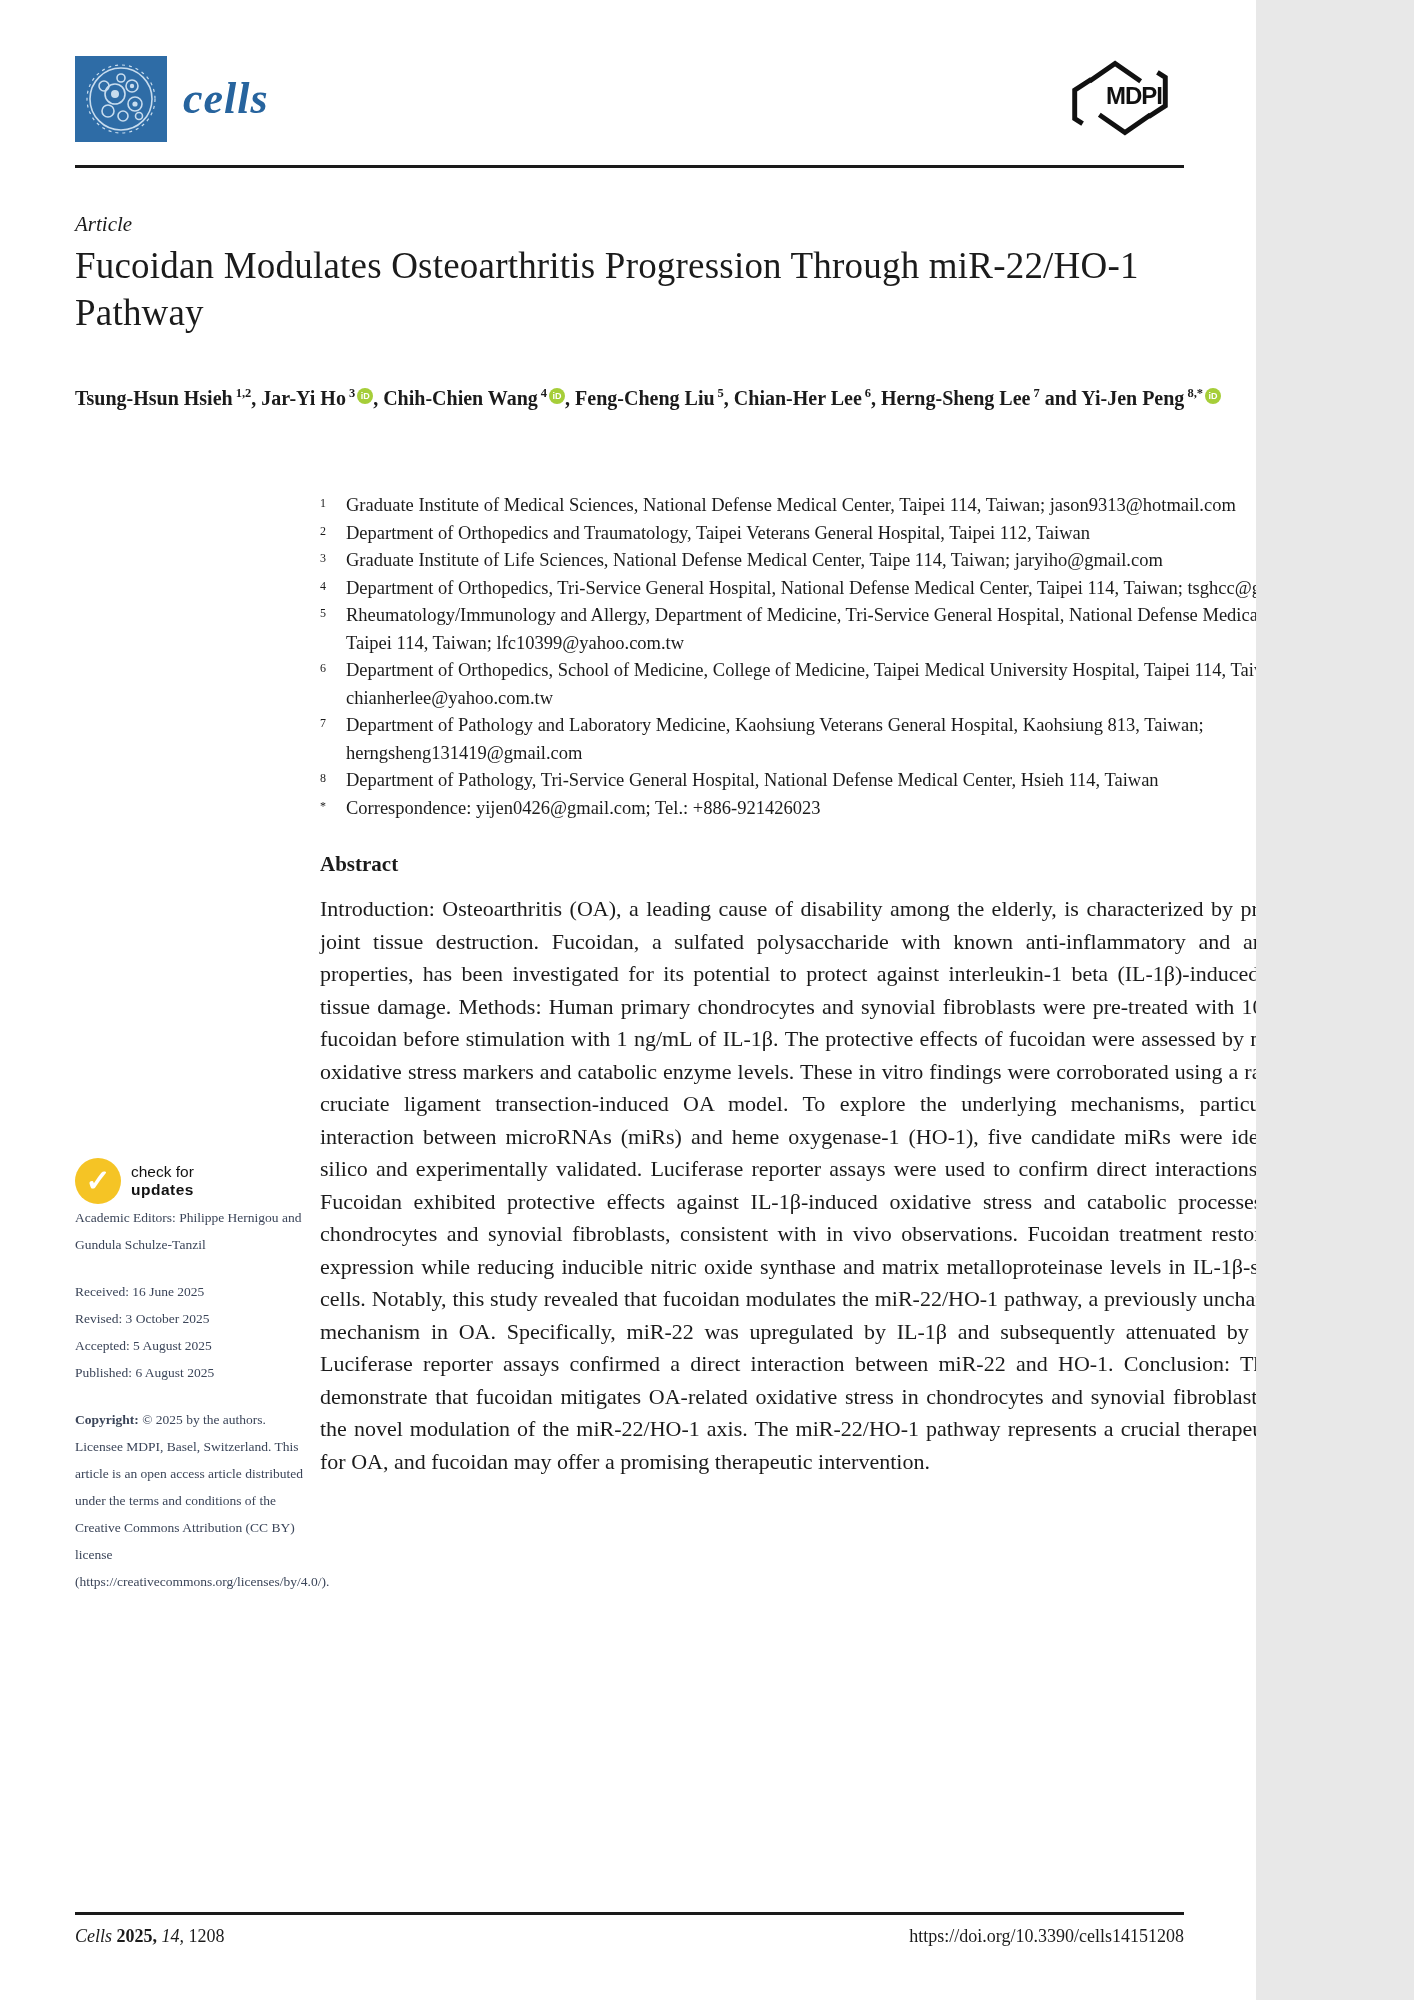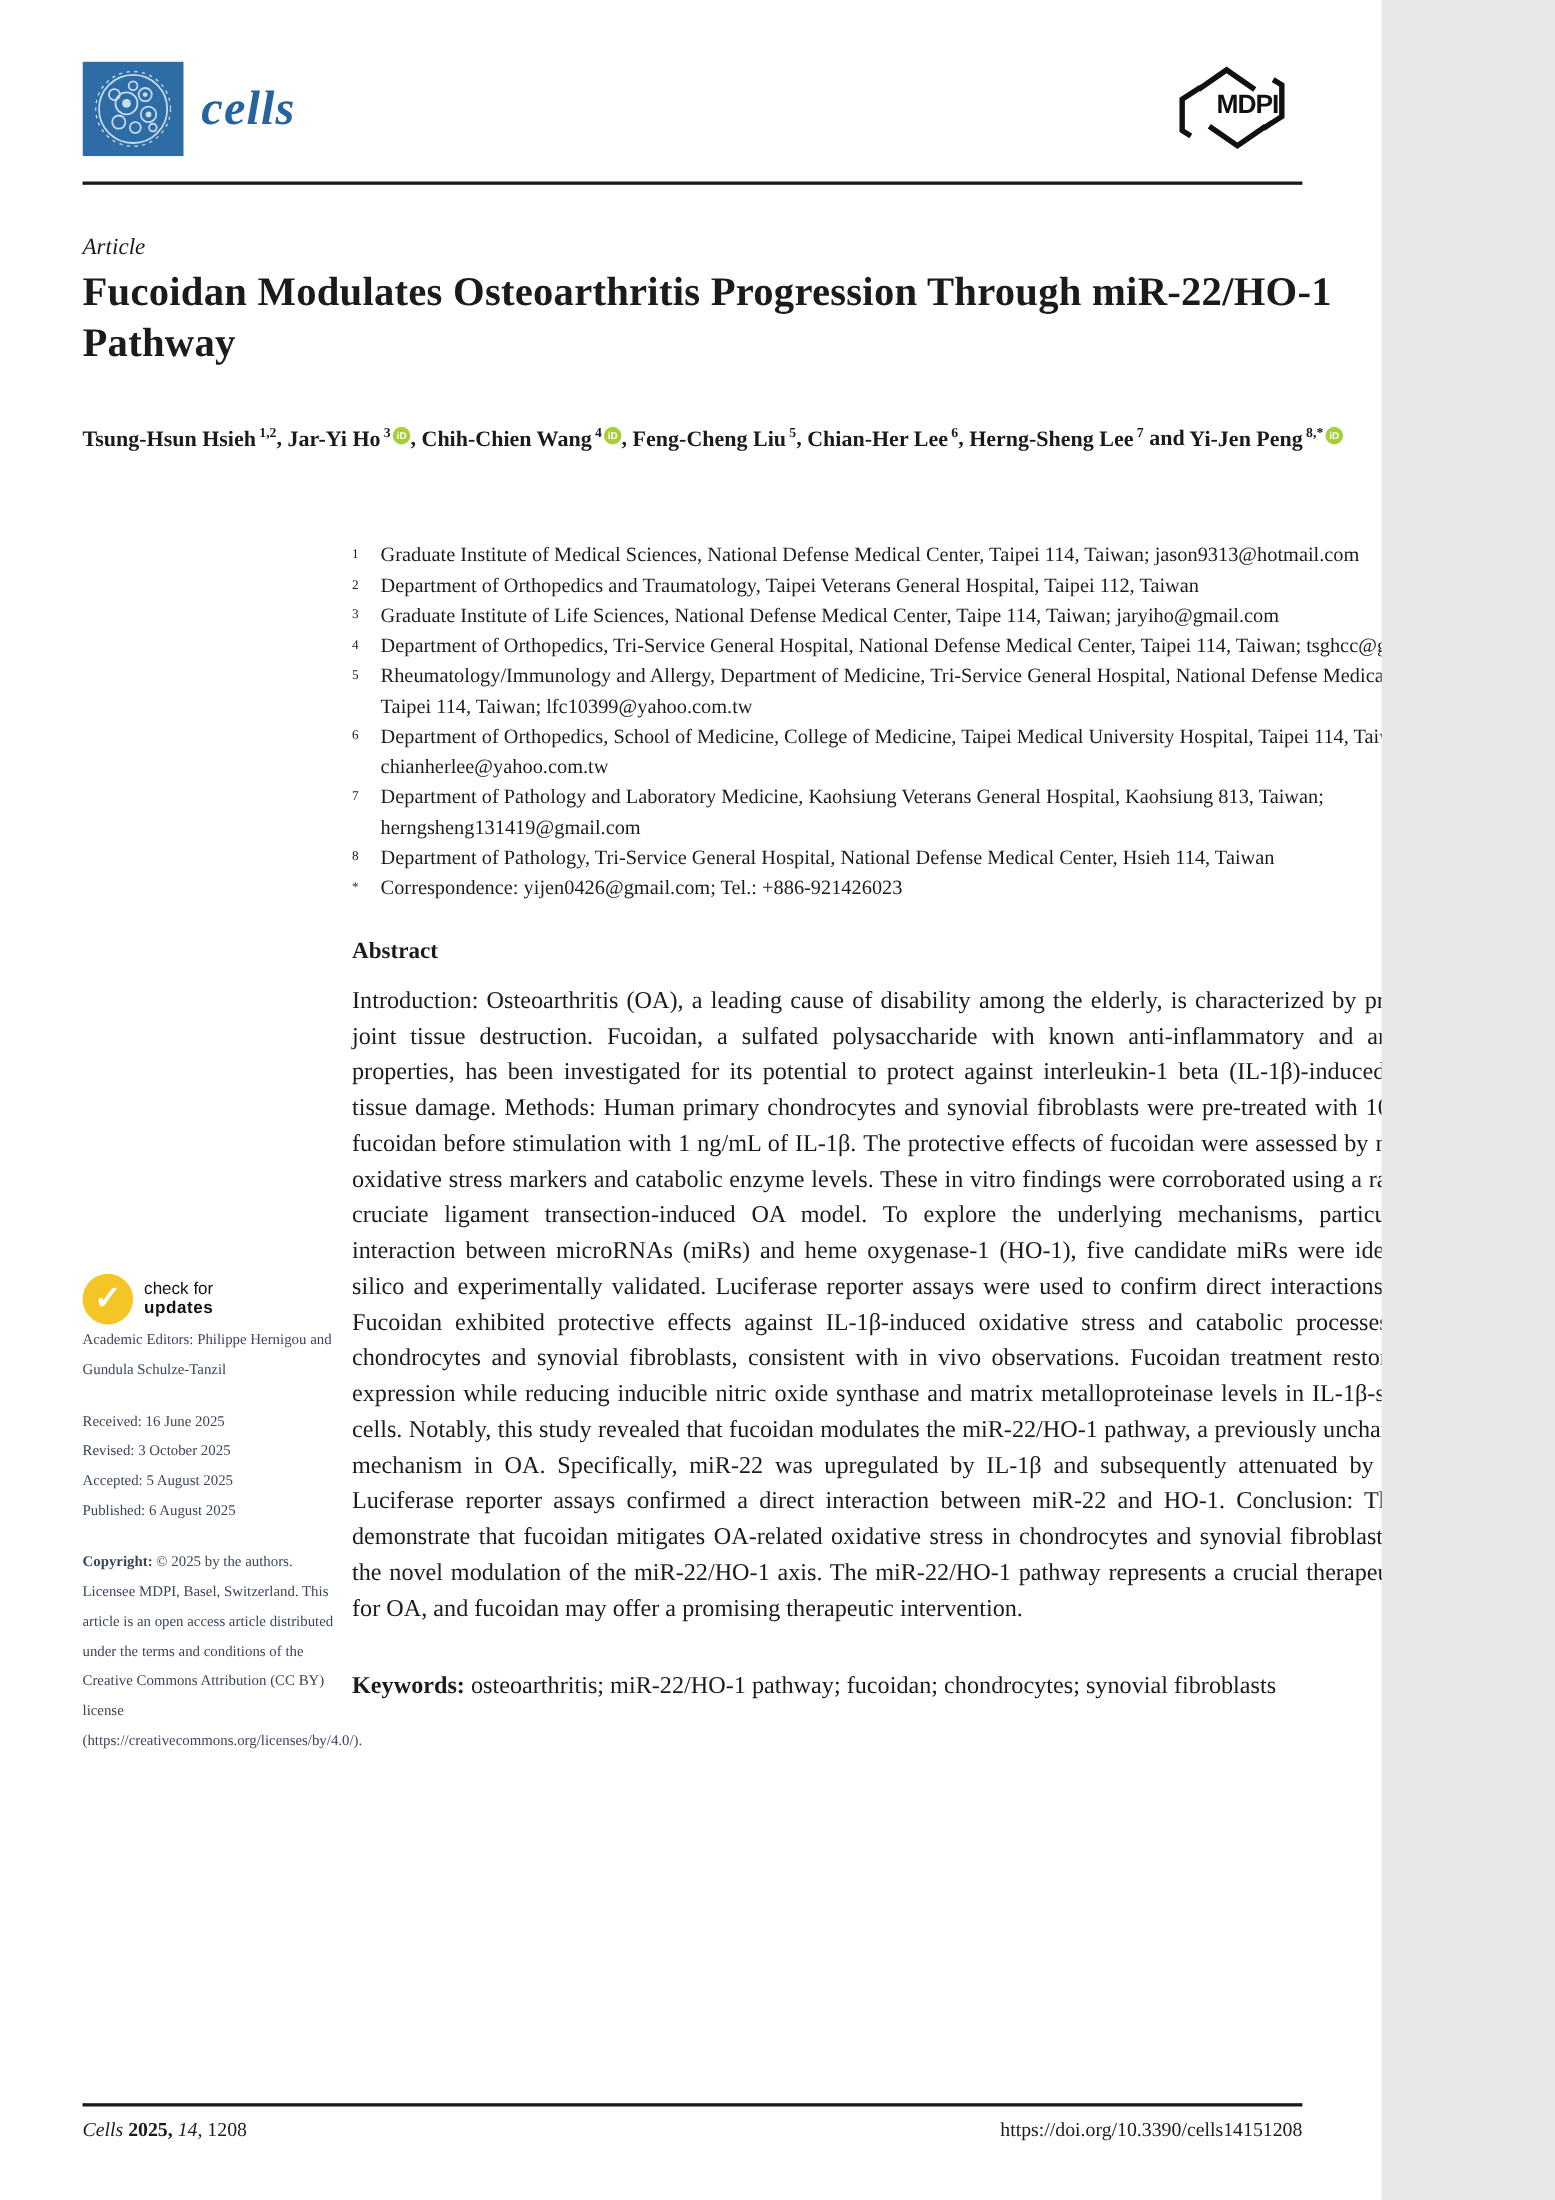--- a/index.html
+++ b/index.html
@@ -24,21 +24,21 @@
     position:absolute;right:22px;top:34px;
     font-family:"Liberation Sans",sans-serif;font-weight:800;font-size:24px;
     letter-spacing:-1px;color:#111;
   }
   .rule{position:absolute;left:75px;right:72px;border:0;border-top:3px solid #1a1a1a;margin:0;}
   .top-rule{top:165px;}
   
   .article-type{position:absolute;left:75px;top:212px;font-style:italic;font-size:21px;}
   .title{
     position:absolute;left:75px;top:242px;width:1150px;margin:0;
-    font-size:37px;line-height:47px;font-weight:700;letter-spacing:.2px;
+    font-size:37px;line-height:47px;font-weight:400;letter-spacing:.2px;
   }
   .authors{
     position:absolute;left:75px;top:376px;width:1240px;
     font-size:20px;font-weight:700;line-height:34px;
   }
   .authors sup{font-size:12.5px;margin-left:3px;font-weight:700;}
   .orcid{
     display:inline-block;width:16px;height:16px;border-radius:50%;
     background:#a6ce39;color:#fff;font-family:"Liberation Sans",sans-serif;
     font-size:9px;font-weight:700;line-height:16px;text-align:center;
@@ -191,24 +191,20 @@
           <span class="aff-num">8</span>
           <div class="aff-text">Department of Pathology, Tri-Service General Hospital, National Defense Medical Center, Hsieh 114, Taiwan</div>
         </div>
         <div class="aff-row">
           <span class="aff-num">*</span>
           <div class="aff-text">Correspondence: yijen0426@gmail.com; Tel.: +886-921426023</div>
         </div>
       </div>
     <h2 class="abstract-heading">Abstract</h2>
     <p class="abstract-text">Introduction: Osteoarthritis (OA), a leading cause of disability among the elderly, is characterized by progressive joint tissue destruction. Fucoidan, a sulfated polysaccharide with known anti-inflammatory and antioxidant properties, has been investigated for its potential to protect against interleukin-1 beta (IL-1β)-induced articular tissue damage. Methods: Human primary chondrocytes and synovial fibroblasts were pre-treated with 100 µg/mL fucoidan before stimulation with 1 ng/mL of IL-1β. The protective effects of fucoidan were assessed by measuring oxidative stress markers and catabolic enzyme levels. These in vitro findings were corroborated using a rat anterior cruciate ligament transection-induced OA model. To explore the underlying mechanisms, particularly the interaction between microRNAs (miRs) and heme oxygenase-1 (HO-1), five candidate miRs were identified in silico and experimentally validated. Luciferase reporter assays were used to confirm direct interactions. Results: Fucoidan exhibited protective effects against IL-1β-induced oxidative stress and catabolic processes in both chondrocytes and synovial fibroblasts, consistent with in vivo observations. Fucoidan treatment restored HO-1 expression while reducing inducible nitric oxide synthase and matrix metalloproteinase levels in IL-1β-stimulated cells. Notably, this study revealed that fucoidan modulates the miR-22/HO-1 pathway, a previously uncharacterized mechanism in OA. Specifically, miR-22 was upregulated by IL-1β and subsequently attenuated by fucoidan. Luciferase reporter assays confirmed a direct interaction between miR-22 and HO-1. Conclusion: The results demonstrate that fucoidan mitigates OA-related oxidative stress in chondrocytes and synovial fibroblasts through the novel modulation of the miR-22/HO-1 axis. The miR-22/HO-1 pathway represents a crucial therapeutic target for OA, and fucoidan may offer a promising therapeutic intervention.</p>
-    <p class="keywords">
-      <b>Keywords:</b>
-      <span>osteoarthritis; miR-22/HO-1 pathway; fucoidan; chondrocytes; synovial fibroblasts</span>
-    </p>
   </div>
 
   <hr class="rule footer-rule">
   <div class="footer-row">
     <span class="footer-left">
       <span class="it">Cells</span>
       <b>2025,</b>
       <span class="it">14,</span>
       <span>1208</span>
     </span>

